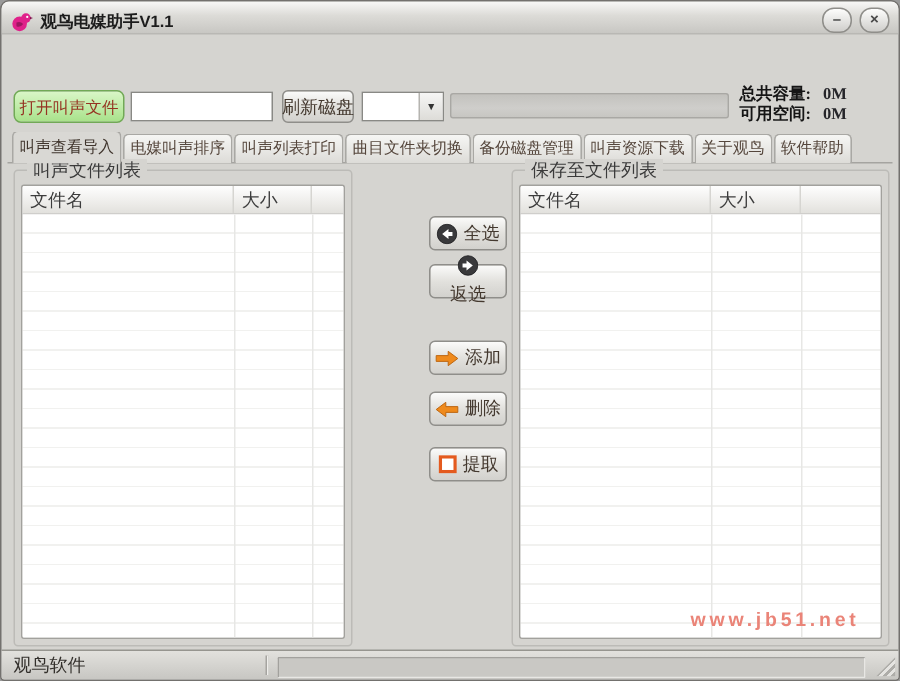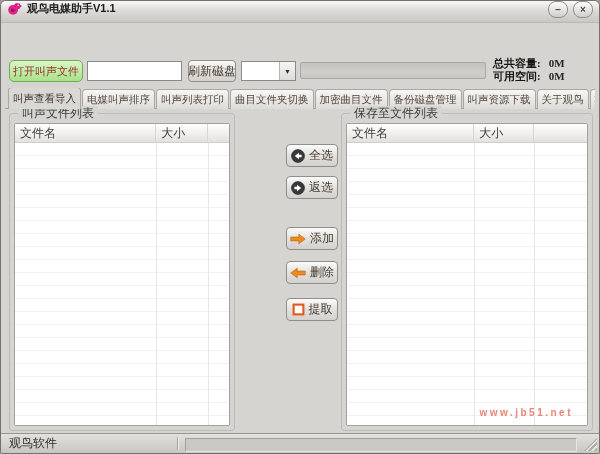--- a/index.html
+++ b/index.html
@@ -1,20 +1,20 @@
 <!DOCTYPE html>
 <html><head>
 <meta charset="utf-8">
 <style>
   html,body{margin:0;padding:0;}
   body{width:600px;height:454px;position:relative;font-family:"Liberation Sans",sans-serif;background:#9a9a9a;}
   .window{position:absolute;inset:0;background:#d5d4d0;border:1px solid #73716e;border-radius:6px 6px 3px 3px;overflow:hidden;box-sizing:border-box;}
 
   
-  .titlebar{position:absolute;top:0;left:0;right:0;height:22px;background:linear-gradient(#f8f8f7,#dcdbd7 45%,#c8c7c3);display:flex;align-items:flex-start;padding:0 6px;box-sizing:border-box;border-bottom:1px solid #b9b8b4;}
+  .titlebar{position:absolute;top:0;left:0;right:0;height:22px;background:linear-gradient(#f8f8f7,#dcdbd7 45%,#c8c7c3);display:flex;align-items:flex-end;padding:0 6px;box-sizing:border-box;border-bottom:1px solid #b9b8b4;}
   .title-icon{width:15px;height:15px;flex:0 0 auto;}
   .title-text{font-size:11px;font-weight:bold;color:#1c1c1c;margin-left:5px;flex:1;white-space:nowrap;}
   .winbtn{width:18px;height:15px;border-radius:8px;background:linear-gradient(#fdfdfc,#cfcecb);border:1px solid #8f8e8a;display:flex;align-items:center;justify-content:center;font-size:10px;line-height:1;color:#4a4a4a;margin-left:5px;cursor:default;font-weight:bold;}
 
   
   .banner{position:absolute;left:7px;right:7px;top:24px;height:31px;background:#060606;border:1px solid #2e2e2e;box-sizing:border-box;color:#fff;font-weight:bold;font-size:25px;line-height:28px;padding-left:3px;white-space:nowrap;overflow:hidden;}
 
   
   .btn{box-sizing:border-box;border:1px solid #8f8e8a;border-radius:4px;background:linear-gradient(#fbfbfa,#e2e1dd 50%,#d2d1cd);font-size:12px;color:#44392f;display:flex;align-items:center;justify-content:center;white-space:nowrap;}
   .open-btn{position:absolute;left:8px;top:59px;width:74px;height:22px;background:linear-gradient(#d9f6c7,#a9e28b);border:1px solid #71a956;color:#953322;font-size:11px;border-radius:5px;}
@@ -43,27 +43,27 @@
   .listview{position:absolute;left:4px;right:4px;top:9px;bottom:4px;border:1px solid #a2a19d;background:#fff;border-radius:2px;overflow:hidden;}
   .listheader{position:absolute;left:0;right:0;top:0;height:19px;background:linear-gradient(#fefefe,#ebeae7 70%,#e2e1dd);border-bottom:1px solid #cfcecb;display:flex;box-sizing:border-box;}
   .lh{font-size:12px;color:#3c3c3c;line-height:18px;padding-left:5px;border-right:1px solid #d6d5d1;box-sizing:border-box;}
   .listbody{position:absolute;left:0;right:0;top:19px;bottom:0;background:repeating-linear-gradient(to bottom,#ffffff 0 12px,#f1f1ef 12px 13px);}
   .vline{position:absolute;top:19px;bottom:0;width:1px;background:#e7e7e5;}
 
   
   .actioncol{position:absolute;left:284px;top:112px;width:54px;height:318px;display:flex;flex-direction:column;align-items:center;}
   .actionbtn{width:52px;height:23px;gap:4px;padding:0;flex:0 0 auto;}
   .actionbtn svg{flex:0 0 auto;}
-  .mt1{margin-top:31px;}.mt2{margin-top:9px;}.mt3{margin-top:28px;}.mt4{margin-top:14px;}.mt5{margin-top:11px;}.mt6{margin-top:28px;}
+  .mt1{margin-top:31px;}.mt2{margin-top:9px;flex-direction:column;}.mt3{margin-top:28px;}.mt4{margin-top:14px;}.mt5{margin-top:11px;}.mt6{margin-top:28px;}
   .savebtn{width:54px;height:30px;}
 
   
   .watermark{position:absolute;right:14px;bottom:6px;text-align:center;pointer-events:none;}
   .wm-name{font-family:"Liberation Serif",serif;font-size:27px;font-weight:bold;color:#e23b2e;line-height:28px;letter-spacing:2px;}
-  .wm-site{font-size:10px;font-weight:bold;letter-spacing:2.5px;color:#ea8478;line-height:12px;}
+  .wm-site{font-size:13px;font-weight:bold;letter-spacing:2.5px;color:#ea8478;line-height:12px;}
 
   
   .statusbar{position:absolute;left:0;right:0;bottom:0;height:20px;background:linear-gradient(#e2e1dd,#c7c6c2);border-top:1px solid #96958f;display:flex;align-items:center;box-sizing:border-box;}
   .status-label{font-size:12px;color:#33302c;margin-left:8px;}
   .status-divider{position:absolute;left:176px;top:3px;bottom:3px;width:1px;background:#a5a4a0;border-right:1px solid #eeedea;}
   .status-field{position:absolute;left:184px;right:22px;top:4px;height:12px;background:#c9c8c4;border:1px solid #a2a19d;border-bottom-color:#e8e7e4;border-right-color:#e8e7e4;border-radius:1px;}
   .grip{position:absolute;right:2px;bottom:2px;width:13px;height:13px;clip-path:polygon(100% 0,100% 100%,0 100%);background:repeating-linear-gradient(135deg,#aeada9 0 2px,#e5e4e1 2px 4px);}
 </style>
 </head>
 <body>
@@ -102,21 +102,20 @@
       <span class="cap-value">0M</span>
     </div>
   </div>
 
   <div class="tabline"></div>
   <div class="tabstrip">
     <span class="tab active">叫声查看导入</span>
     <span class="tab">电媒叫声排序</span>
     <span class="tab">叫声列表打印</span>
     <span class="tab">曲目文件夹切换</span>
-    <span class="tab">加密曲目文件</span>
     <span class="tab">备份磁盘管理</span>
     <span class="tab">叫声资源下载</span>
     <span class="tab">关于观鸟</span>
     <span class="tab">软件帮助</span>
   </div>
 
   <div class="groupbox gb-left">
     <span class="group-title">叫声文件列表</span>
     <div class="listview">
       <div class="listheader">

